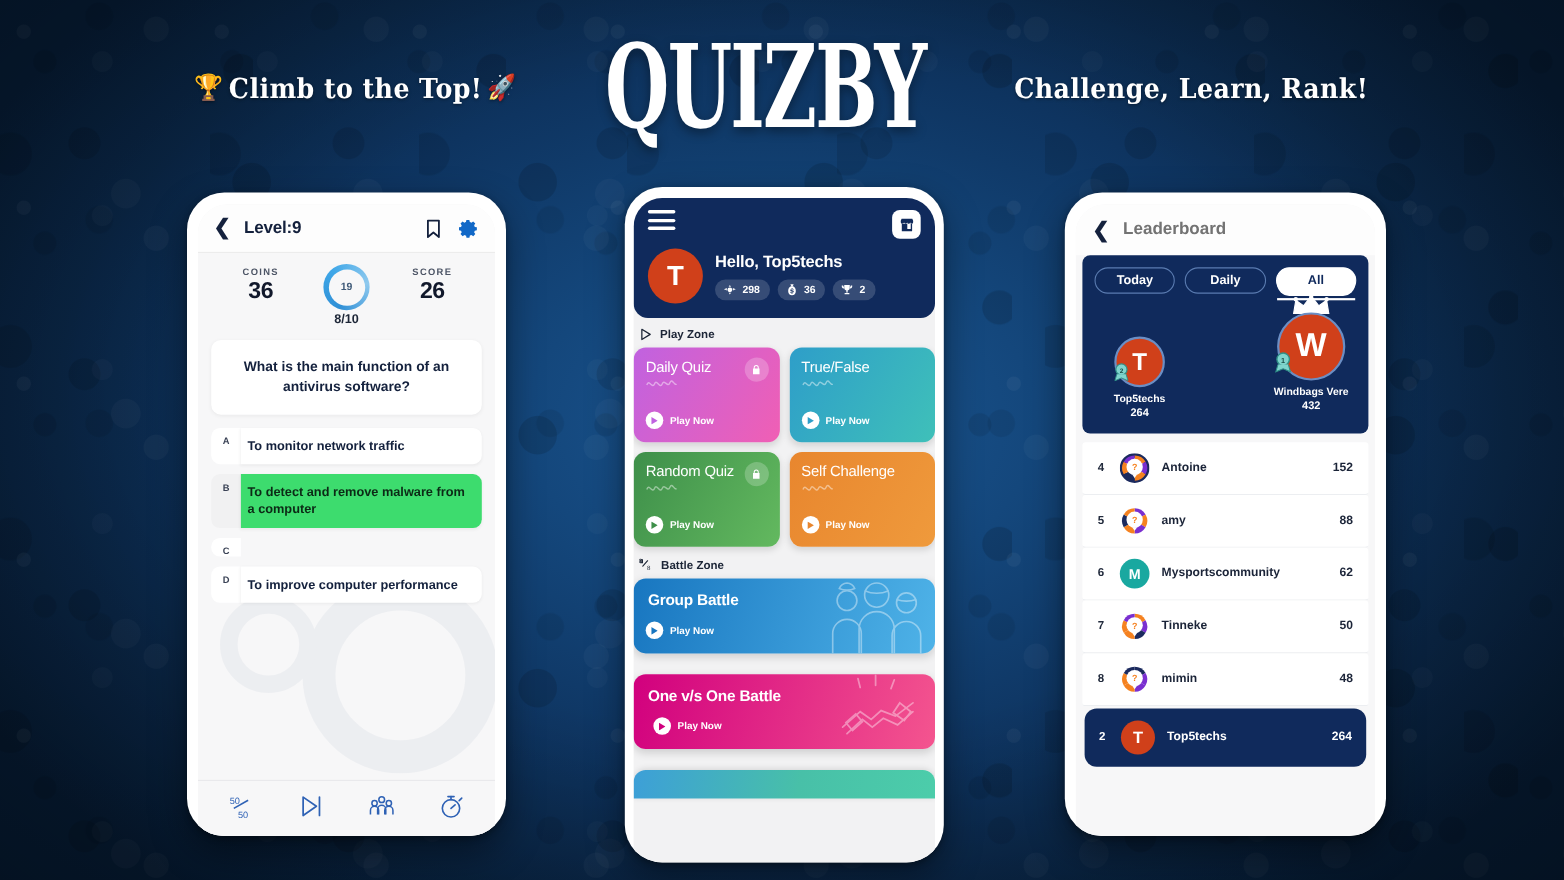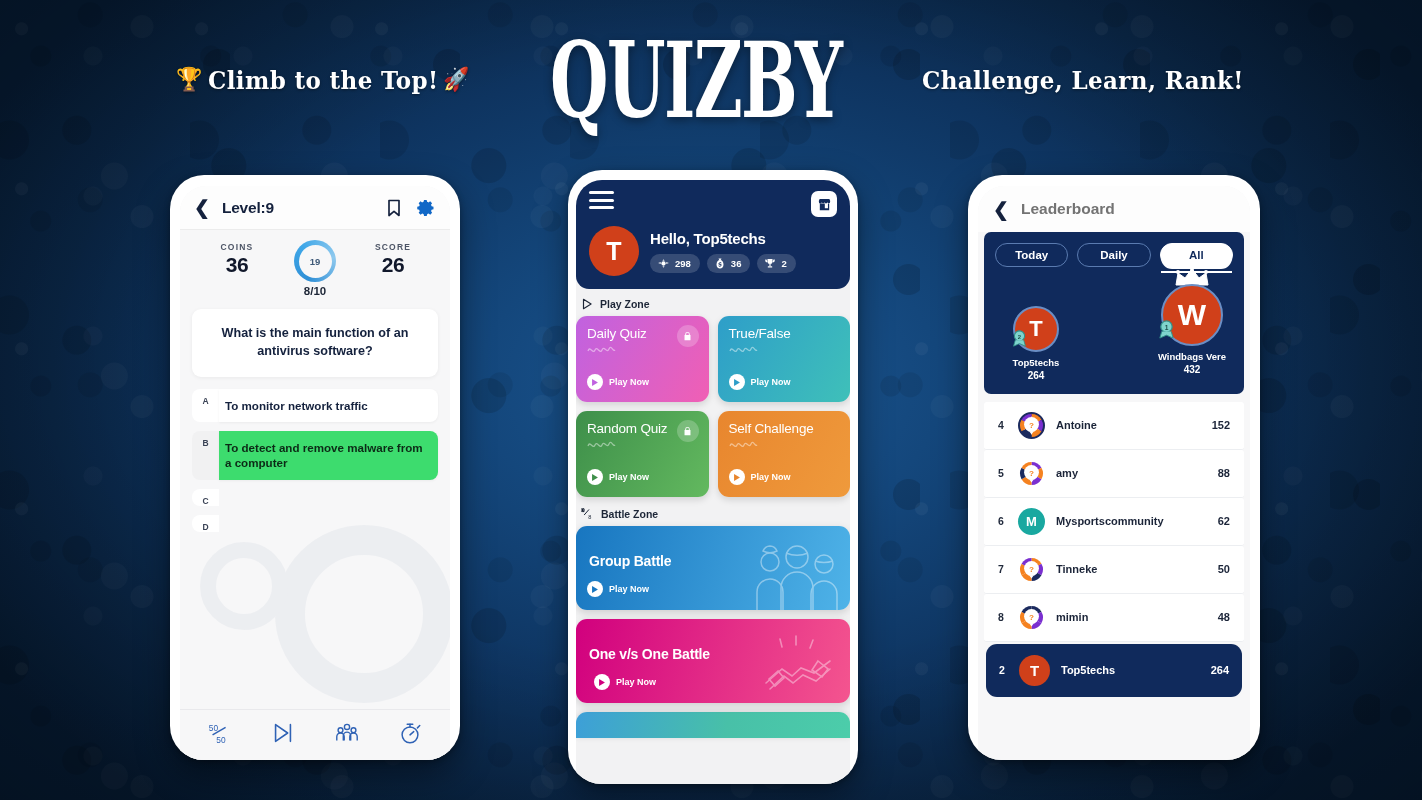--- a/index.html
+++ b/index.html
@@ -204,22 +204,22 @@
     display: flex; align-items: center; justify-content: center;
   }
   .playnow-label { font-size: 9px; font-weight: 700; color: #fff; }
   .lock {
     position: absolute; top: 9px; right: 10px; width: 22px; height: 22px;
     background: rgba(255,255,255,.22); border-radius: 50%;
     display: flex; align-items: center; justify-content: center;
   }
 
   .bcard {
-    border-radius: 11px; height: 84px; padding: 27px 13px; position: relative;
-    overflow: hidden; margin-bottom: 9px; box-shadow: 0 3px 8px rgba(0,0,0,.15);
+    border-radius: 11px; height: 68px; padding: 11px 13px; position: relative;
+    overflow: hidden; margin-bottom: 19px; box-shadow: 0 3px 8px rgba(0,0,0,.15);
   }
   .bcard-title { font-size: 14px; font-weight: 700; color: #fff; letter-spacing: -.2px; }
   .bcard .playnow { bottom: 13px; }
   .bcard-art { position: absolute; right: 8px; bottom: 0; opacity: .4; }
   .tail-card {
     height: 26px; border-radius: 11px 11px 0 0;
     background: linear-gradient(100deg, #3d9fd8 0%, #48c0a8 55%, #4ccdaa 100%);
     box-shadow: 0 -1px 6px rgba(0,0,0,.12);
   }
 
@@ -352,20 +352,21 @@
         </div>
         <div class="ans-row correct">
           <div class="ans-letter">B</div>
           <div class="ans-text">To detect and remove malware from a computer</div>
         </div>
         <div class="ans-row">
           <div class="ans-letter">C</div>
         </div>
         <div class="ans-row">
           <div class="ans-letter">D</div>
+          <div class="ans-text">To improve computer performance</div>
         </div>
       </div>
 
       <div class="quiz-foot">
         <div class="lifelines">
           <span>
             <svg class="ll" viewBox="0 0 28 28" fill="none" stroke="#2f62b5" stroke-width="1.6">
               <text x="2" y="12" font-size="9" fill="#2f62b5" stroke="none" font-family="Liberation Sans">50</text>
               <line x1="6" y1="16" x2="20" y2="8"></line>
               <text x="10" y="25" font-size="9" fill="#2f62b5" stroke="none" font-family="Liberation Sans">50</text>

